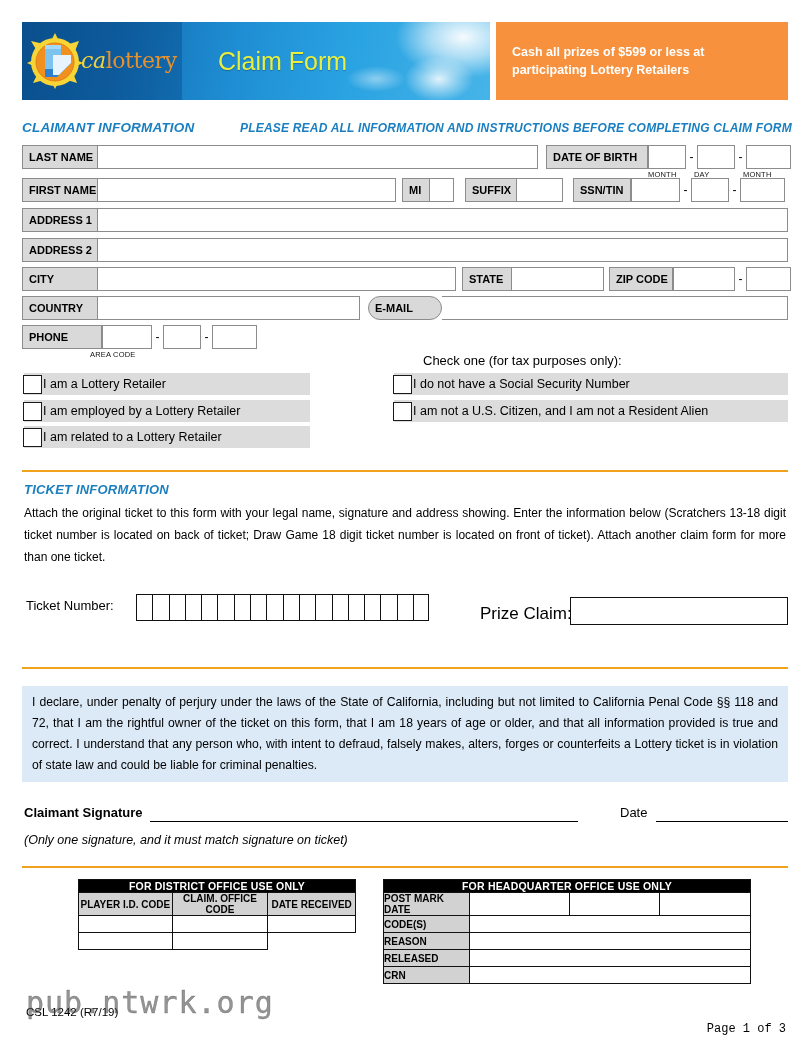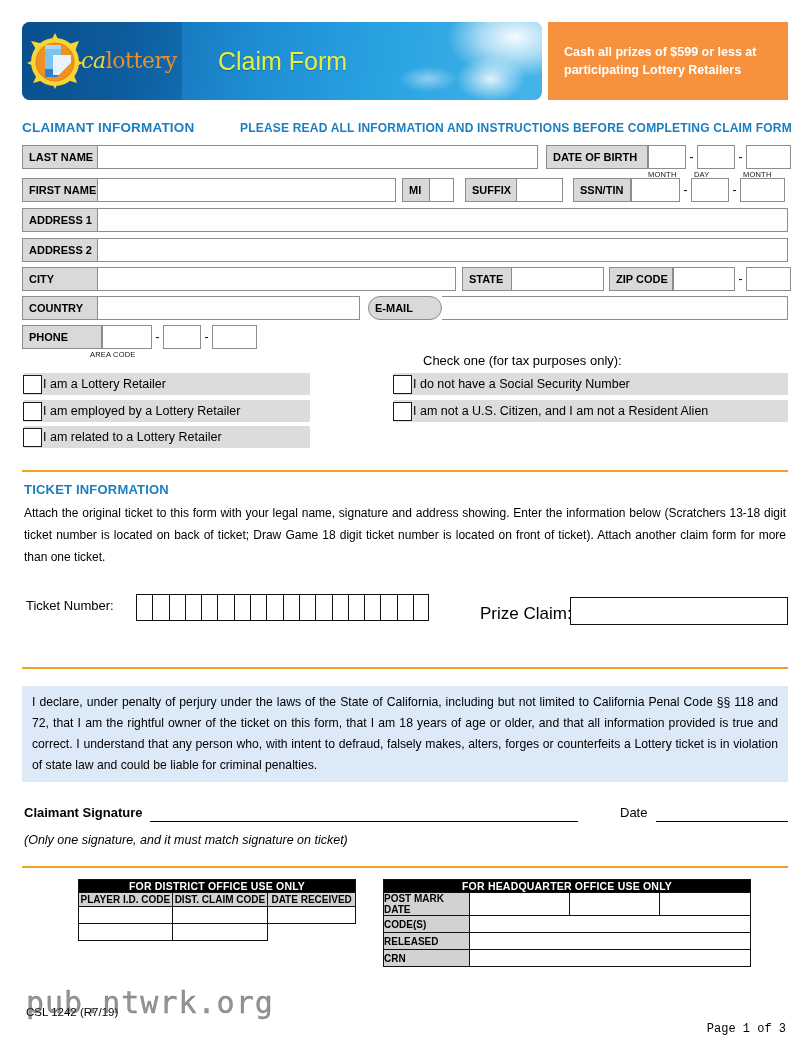--- a/index.html
+++ b/index.html
@@ -17,24 +17,24 @@
   }
   .page { position: relative; width: 810px; height: 1048px; }
 
   
   .header-row {
     position: absolute; left: 22px; top: 22px;
     width: 766px; height: 78px;
     display: flex; gap: 6px;
   }
   .header-blue {
-    width: 520px; height: 78px;
+    width: 468px; height: 78px;
     position: relative; overflow: hidden;
     background: linear-gradient(100deg,#0b5fa5 0%, #1573b8 24%, #1f8ed4 46%, #2aa3e2 70%, #46b4e8 100%);
-    display: flex; align-items: center; border-radius: 8px;
+    display: flex; align-items: center;
   }
   .cloud1 {
     position: absolute; right: -6px; top: -16px;
     width: 110px; height: 78px;
     background: radial-gradient(ellipse at 70% 40%, rgba(255,255,255,.95) 0%, rgba(255,255,255,.55) 32%, rgba(255,255,255,0) 62%);
     pointer-events: none;
   }
   .cloud2 {
     position: absolute; right: 16px; top: 34px;
     width: 70px; height: 46px;
@@ -75,21 +75,21 @@
     display: flex; align-items: center;
     padding: 4px 16px;
   }
   .header-orange span {
     color: #fff; font-weight: bold; font-size: 12.5px; line-height: 1.45;
   }
 
   
   .sec-head {
     position: absolute;
-    color: #1a7fc1; font-weight: bold; letter-spacing: .2px;
+    color: #1a7fc1; font-weight: bold; letter-spacing: .2px; font-style: italic;
   }
   #claimant-head { left: 22px; top: 120px; font-size: 13.5px; }
   #read-all { left: 240px; top: 121px; font-size: 12px; color:#1a7fc1; font-weight:bold; }
   #ticket-head { left: 24px; top: 482px; font-size: 13px; }
 
   .rule {
     position: absolute; left: 22px; width: 766px;
     height: 2px; background: #f0a21c;
   }
 
@@ -401,21 +401,21 @@
 
   <div class="rule" style="top:866px;"></div>
 
   <table class="otbl" id="district-table">
     <tbody>
         <tr>
       <td class="ohead" colspan="3">FOR DISTRICT OFFICE USE ONLY</td>
     </tr>
     <tr>
       <td class="ocol" style="width:94px;">PLAYER I.D. CODE</td>
-      <td class="ocol" style="width:96px;">DIST. CLAIM CODE</td>
+      <td class="ocol" style="width:96px;">CLAIM. OFFICE CODE</td>
       <td class="ocol" style="width:88px;">DATE RECEIVED</td>
     </tr>
     <tr>
       <td class="oin"></td>
       <td class="oin"></td>
       <td class="oin"></td>
     </tr>
     <tr>
       <td class="oin"></td>
       <td class="oin"></td>
@@ -433,20 +433,24 @@
       <td class="ocol left" style="width:86px;">POST MARK DATE</td>
       <td class="oin" style="width:100px;"></td>
       <td class="oin" style="width:90px;"></td>
       <td class="oin"></td>
     </tr>
     <tr>
       <td class="ocol left">CODE(S)</td>
       <td class="oin" colspan="3"></td>
     </tr>
     <tr>
+      <td class="ocol left">REASON</td>
+      <td class="oin" colspan="3"></td>
+    </tr>
+    <tr>
       <td class="ocol left">RELEASED</td>
       <td class="oin" colspan="3"></td>
     </tr>
     <tr>
       <td class="ocol left">CRN</td>
       <td class="oin" colspan="3"></td>
     </tr>
   </tbody>
     </table>
 

